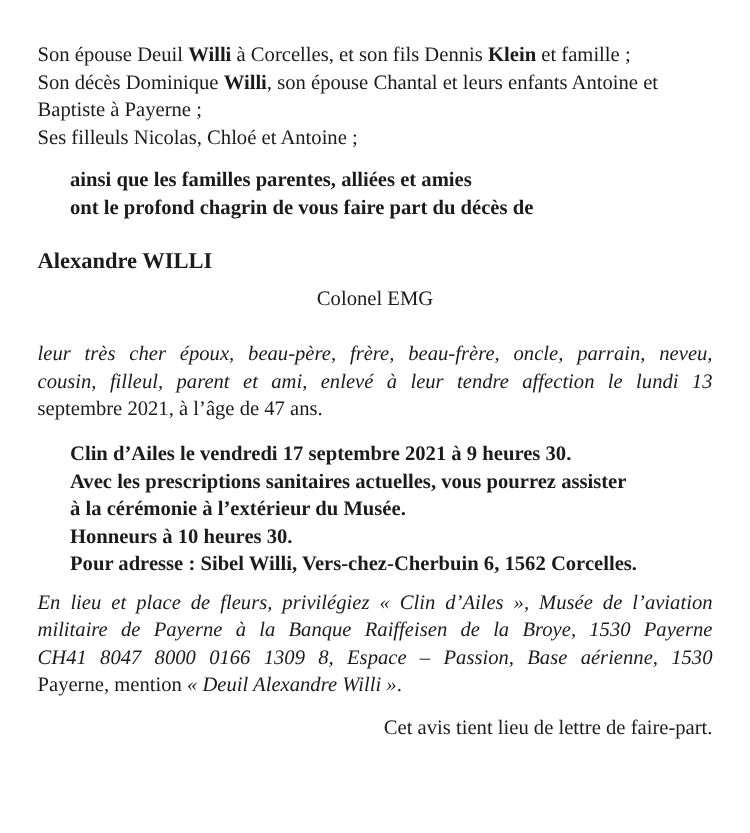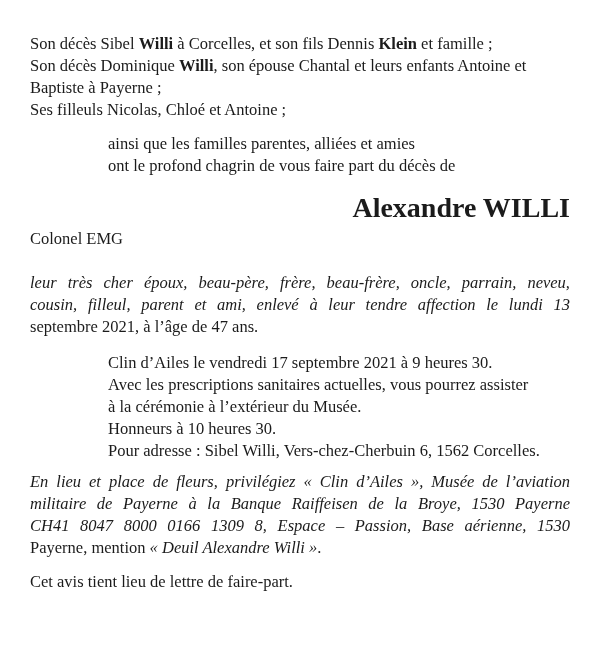--- a/index.html
+++ b/index.html
@@ -11,45 +11,45 @@
     color: #1b1b1b;
     font-family: "Liberation Serif", "DejaVu Serif", serif;
     font-size: 16.5px;
     line-height: 22px;
     padding: 33px 30px 18px 30px;
     overflow: hidden;
   }
   .sheet { width: 540px; }
   .line { margin: 0; white-space: nowrap; }
   .jline { white-space: normal; text-align: justify; text-align-last: justify; font-style: italic; }
-  .indent { margin-left: 78px; }
+  .indent { margin-left: 26px; font-weight: bold; }
   .grief { margin-top: 12px; }
   .name {
     margin: 18px 0 0 0;
-    font-size: 28px;
+    font-size: 18px;
     line-height: 26px;
     font-weight: bold;
-    text-align: right;
+    text-align: left;
     white-space: normal;
   }
-  .rank { margin-top: 7px; white-space: normal; }
+  .rank { margin-top: 7px; text-align: center; white-space: normal; }
   .tribute { margin-top: 22px; }
   .ceremony { margin-top: 14px; }
   .donations { margin-top: 9px; }
-  .closing { margin-top: 12px; text-align: left; white-space: normal; }
+  .closing { margin-top: 12px; text-align: right; white-space: normal; }
   b { font-weight: bold; }
   .it { font-style: italic; }
 </style>
 </head>
 <body>
 
 <main class="sheet">
 
   <section class="intro">
-    <p class="line"><span>Son décès Sibel </span><b>Willi</b><span> à Corcelles, et son fils Dennis </span><b>Klein</b><span> et famille ;</span></p>
+    <p class="line"><span>Son épouse Deuil </span><b>Willi</b><span> à Corcelles, et son fils Dennis </span><b>Klein</b><span> et famille ;</span></p>
     <p class="line"><span>Son décès Dominique </span><b>Willi</b><span>, son épouse Chantal et leurs enfants Antoine et</span></p>
     <p class="line">Baptiste à Payerne ;</p>
     <p class="line">Ses filleuls Nicolas, Chloé et Antoine ;</p>
   </section>
 
   <section class="grief indent">
     <p class="line">ainsi que les familles parentes, alliées et amies</p>
     <p class="line">ont le profond chagrin de vous faire part du décès de</p>
   </section>
 

